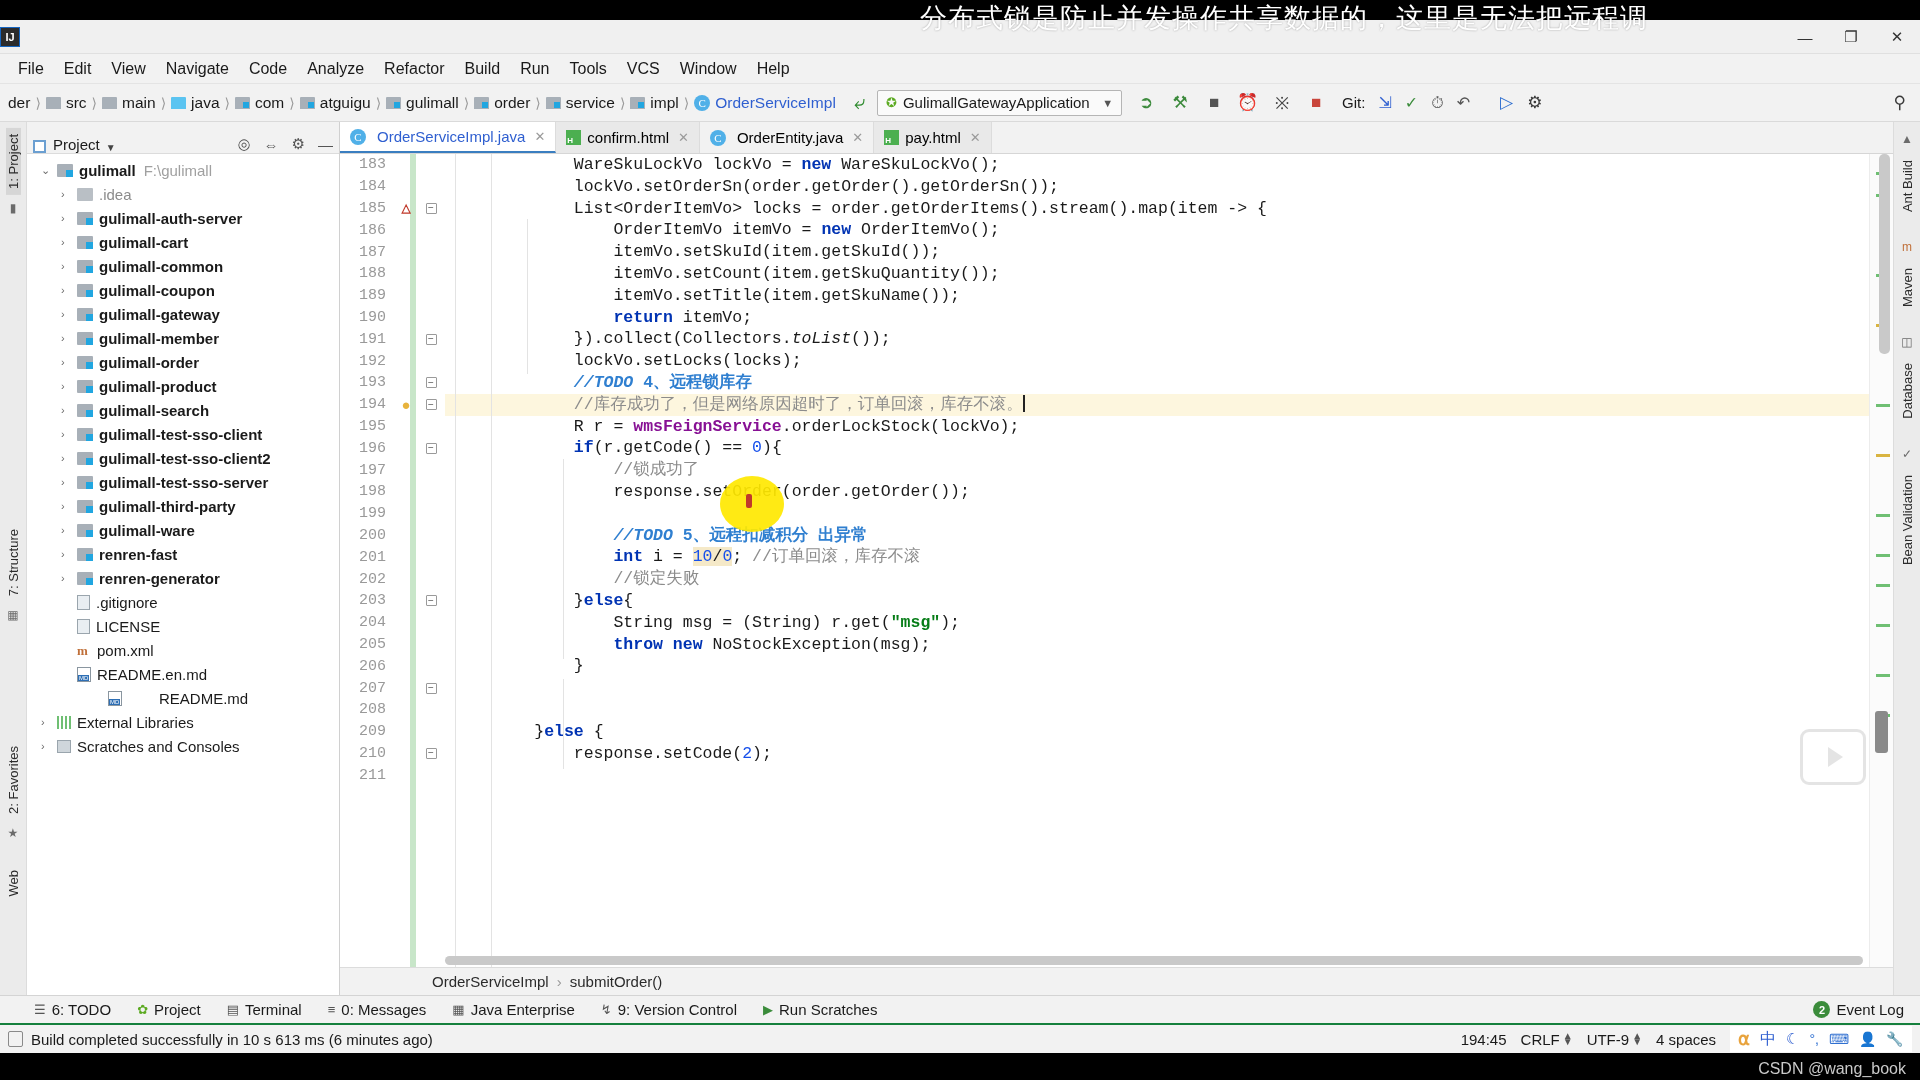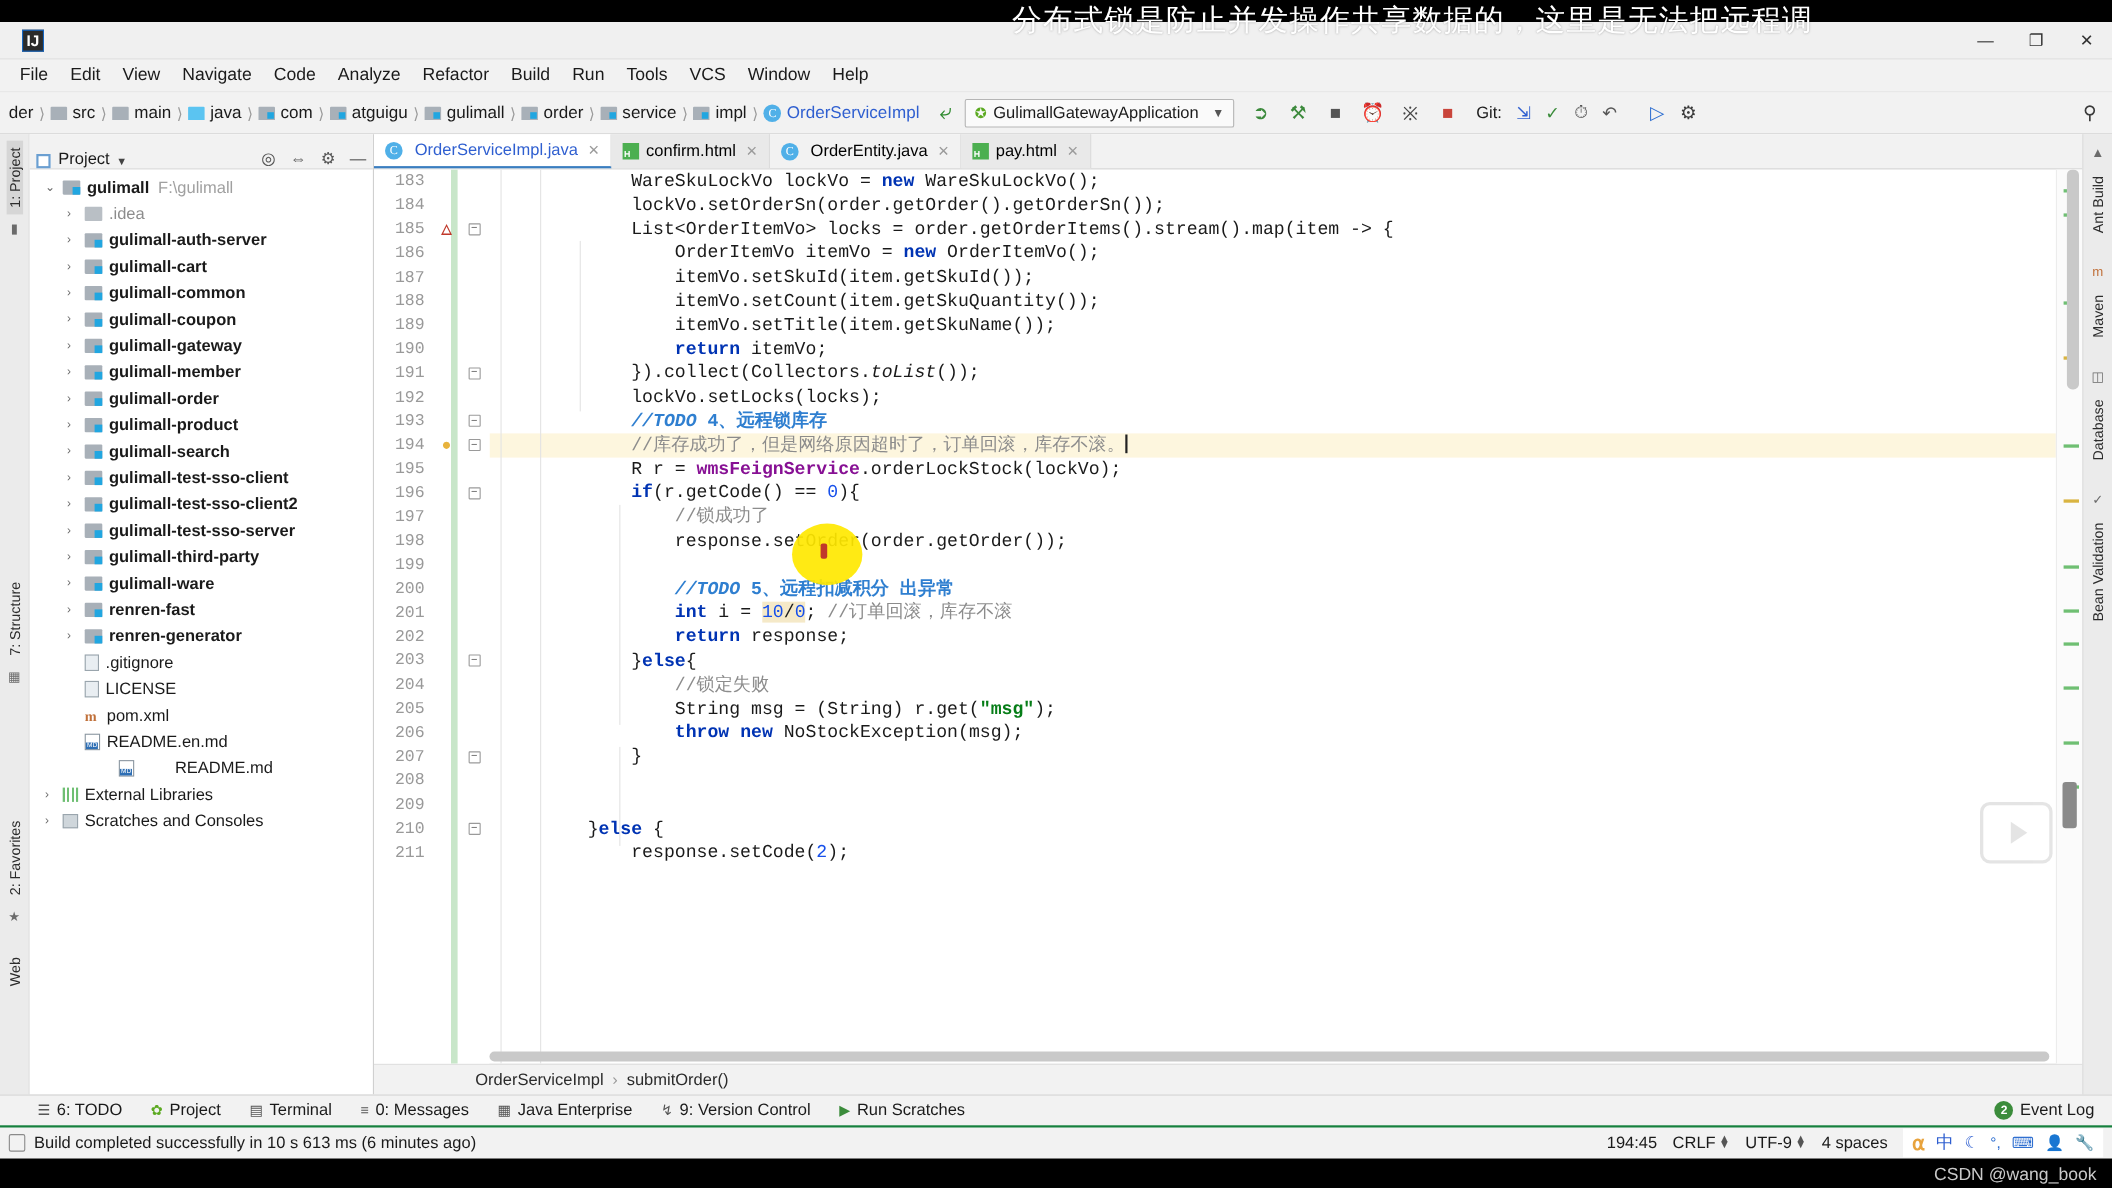--- a/index.html
+++ b/index.html
@@ -17,23 +17,23 @@
   }
 
   
   .titlebar {
     height: 34px; background: #f0f0f0;
     display: flex; align-items: center;
     border-bottom: 1px solid #e0e0e0;
     position: relative;
   }
   .ij-logo {
-    width: 20px; height: 20px; margin: 0 8px 0 20px;
+    width: 20px; height: 20px; margin: 0 8px 0 0;
     background: #2b2b2b; color: #fff;
-    font-size: 14px; font-weight: bold;
+    font-size: 11px; font-weight: bold;
     display: flex; align-items: center; justify-content: center;
     border: 1px solid #1565c0;
   }
   .title-text { font-size: 16px; color: #1a1a1a; white-space: nowrap; }
   .win-ctrls {
     position: absolute; right: 0; top: 0; height: 34px;
     display: flex; align-items: center;
   }
   .win-btn {
     width: 46px; height: 34px; display:flex;
@@ -768,23 +768,22 @@
             <div class="cline">            lockVo.setLocks(locks);</div>
             <div class="cline">            <span><span class="cmtodo">//TODO</span><span class="cmtodo-cn"> 4、远程锁库存</span></span></div>
             <div class="cline hl">            <span class="cm">//库存成功了，但是网络原因超时了，订单回滚，库存不滚。</span><span class="caret"></span></div>
             <div class="cline">            R r = <span class="fld">wmsFeignService</span>.orderLockStock(lockVo);</div>
             <div class="cline">            <span class="k">if</span>(r.getCode() == <span class="num">0</span>){</div>
             <div class="cline">                <span class="cm">//锁成功了</span></div>
             <div class="cline">                response.setOrder(order.getOrder());</div>
             <div class="cline"></div>
             <div class="cline">                <span><span class="cmtodo">//TODO</span><span class="cmtodo-cn"> 5、远程扣减积分 出异常</span></span></div>
             <div class="cline">                <span class="k">int</span> i = <span class="numhl"><span class="num">10</span>/<span class="num">0</span></span>; <span class="cm">//订单回滚，库存不滚</span></div>
-            <div class="cline">                <span class="k">return</span> response;</div>
+            <div class="cline">                <span class="cm">//锁定失败</span></div>
             <div class="cline">            }<span class="k">else</span>{</div>
-            <div class="cline">                <span class="cm">//锁定失败</span></div>
             <div class="cline">                String msg = (String) r.get(<span class="st">"msg"</span>);</div>
             <div class="cline">                <span class="k">throw</span> <span class="k">new</span> NoStockException(msg);</div>
             <div class="cline">            }</div>
             <div class="cline"></div>
             <div class="cline"></div>
             <div class="cline">        }<span class="k">else</span> {</div>
             <div class="cline">            response.setCode(<span class="num">2</span>);</div>
           </div>
         <div class="markcol" id="markcol">
             <div class="mk" style="top: 18px; background: rgb(111, 191, 115);"></div>

